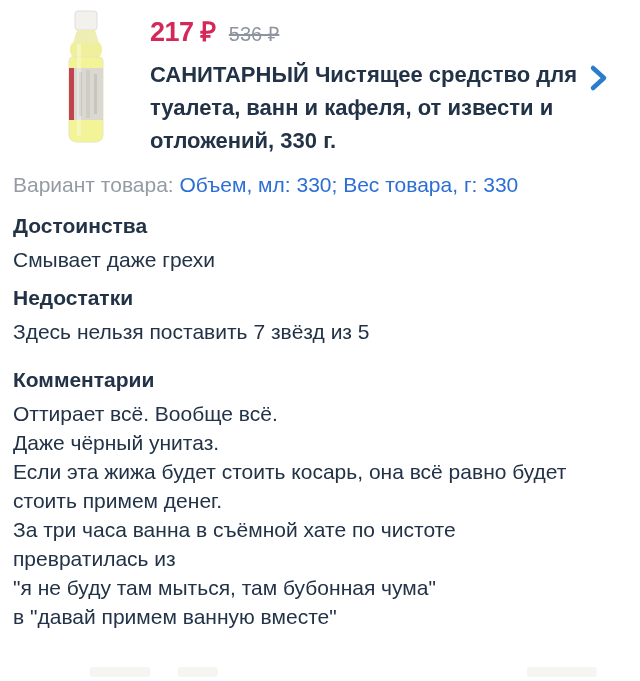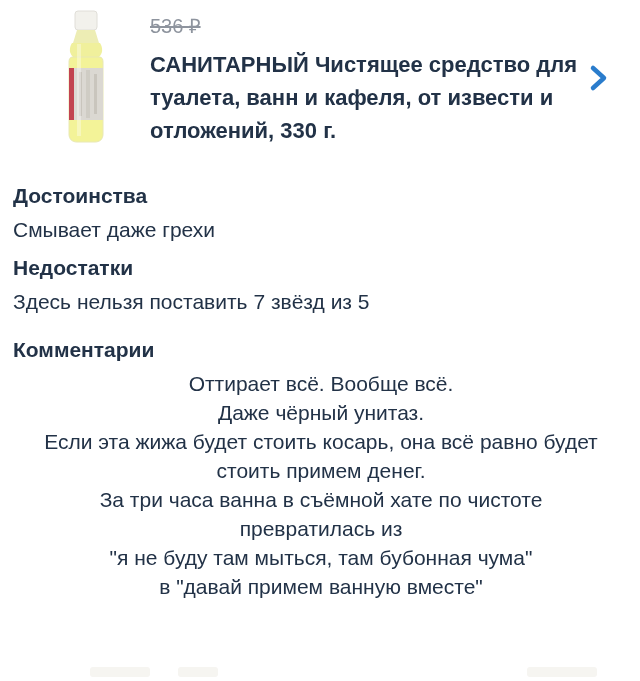--- a/index.html
+++ b/index.html
@@ -49,21 +49,21 @@
   
   .content { position: absolute; left: 13px; top: 170px; width: 616px; }
 
   .variant-row { font-size: 21px; line-height: 30px; }
   .variant-label { color: var(--muted, #959ba5); }
   .variant-value { color: var(--link, #2b6fd4); cursor: pointer; }
 
   .section-heading { font-size: 21px; line-height: 24px; font-weight: 700; margin-top: 14px; }
   .section-text    { font-size: 21px; line-height: 24px; margin-top: 10px; }
   .comments-heading{ margin-top: 24px; }
-  .comment-block   { margin-top: 7px; text-align: center; }
+  .comment-block   { margin-top: 7px; }
   .comment-line    { font-size: 21px; line-height: 29px; }
 
   
   .bottom-fade { position: absolute; left: 0; bottom: 0; width: 640px; height: 14px; }
   .bottom-fade span {
     display: inline-block; height: 10px; border-radius: 3px;
     background: #f6f5f1; margin-right: 24px; vertical-align: top;
   }
 </style>
 </head>
@@ -89,34 +89,39 @@
         <rect x="48" y="66" width="3" height="44" fill="#c9c5bd"></rect>
         <rect x="55" y="64" width="4" height="48" fill="#cfccc4"></rect>
         <rect x="63" y="68" width="3" height="40" fill="#c9c5bd"></rect>
 
         <rect x="46" y="38" width="4" height="92" fill="#ffffff" opacity="0.35"></rect>
       </svg>
     </div>
 
     <div class="product-info">
       <div class="price-row">
+        <span class="price-current">217 ₽</span>
         <span class="price-old">536 ₽</span>
       </div>
       <div class="product-title">САНИТАРНЫЙ Чистящее средство для туалета, ванн и кафеля, от извести и отложений, 330 г.</div>
     </div>
 
     <button class="chevron-button">
       <svg width="20" height="28" viewBox="0 0 20 28">
         <polyline points="4,4 15,14 4,24" fill="none" stroke="#2a7ccc" stroke-width="4.5" stroke-linecap="round" stroke-linejoin="round"></polyline>
       </svg>
     </button>
   </div>
 
   <div class="content">
 
+    <div class="variant-row">
+      <span class="variant-label">Вариант товара:</span>
+      <span class="variant-value">Объем, мл: 330; Вес товара, г: 330</span>
+    </div>
 
     <div class="section-heading">Достоинства</div>
     <div class="section-text">Смывает даже грехи</div>
 
     <div class="section-heading">Недостатки</div>
     <div class="section-text">Здесь нельзя поставить 7 звёзд из 5</div>
 
     <div class="section-heading comments-heading">Комментарии</div>
 
     <div class="comment-block">

